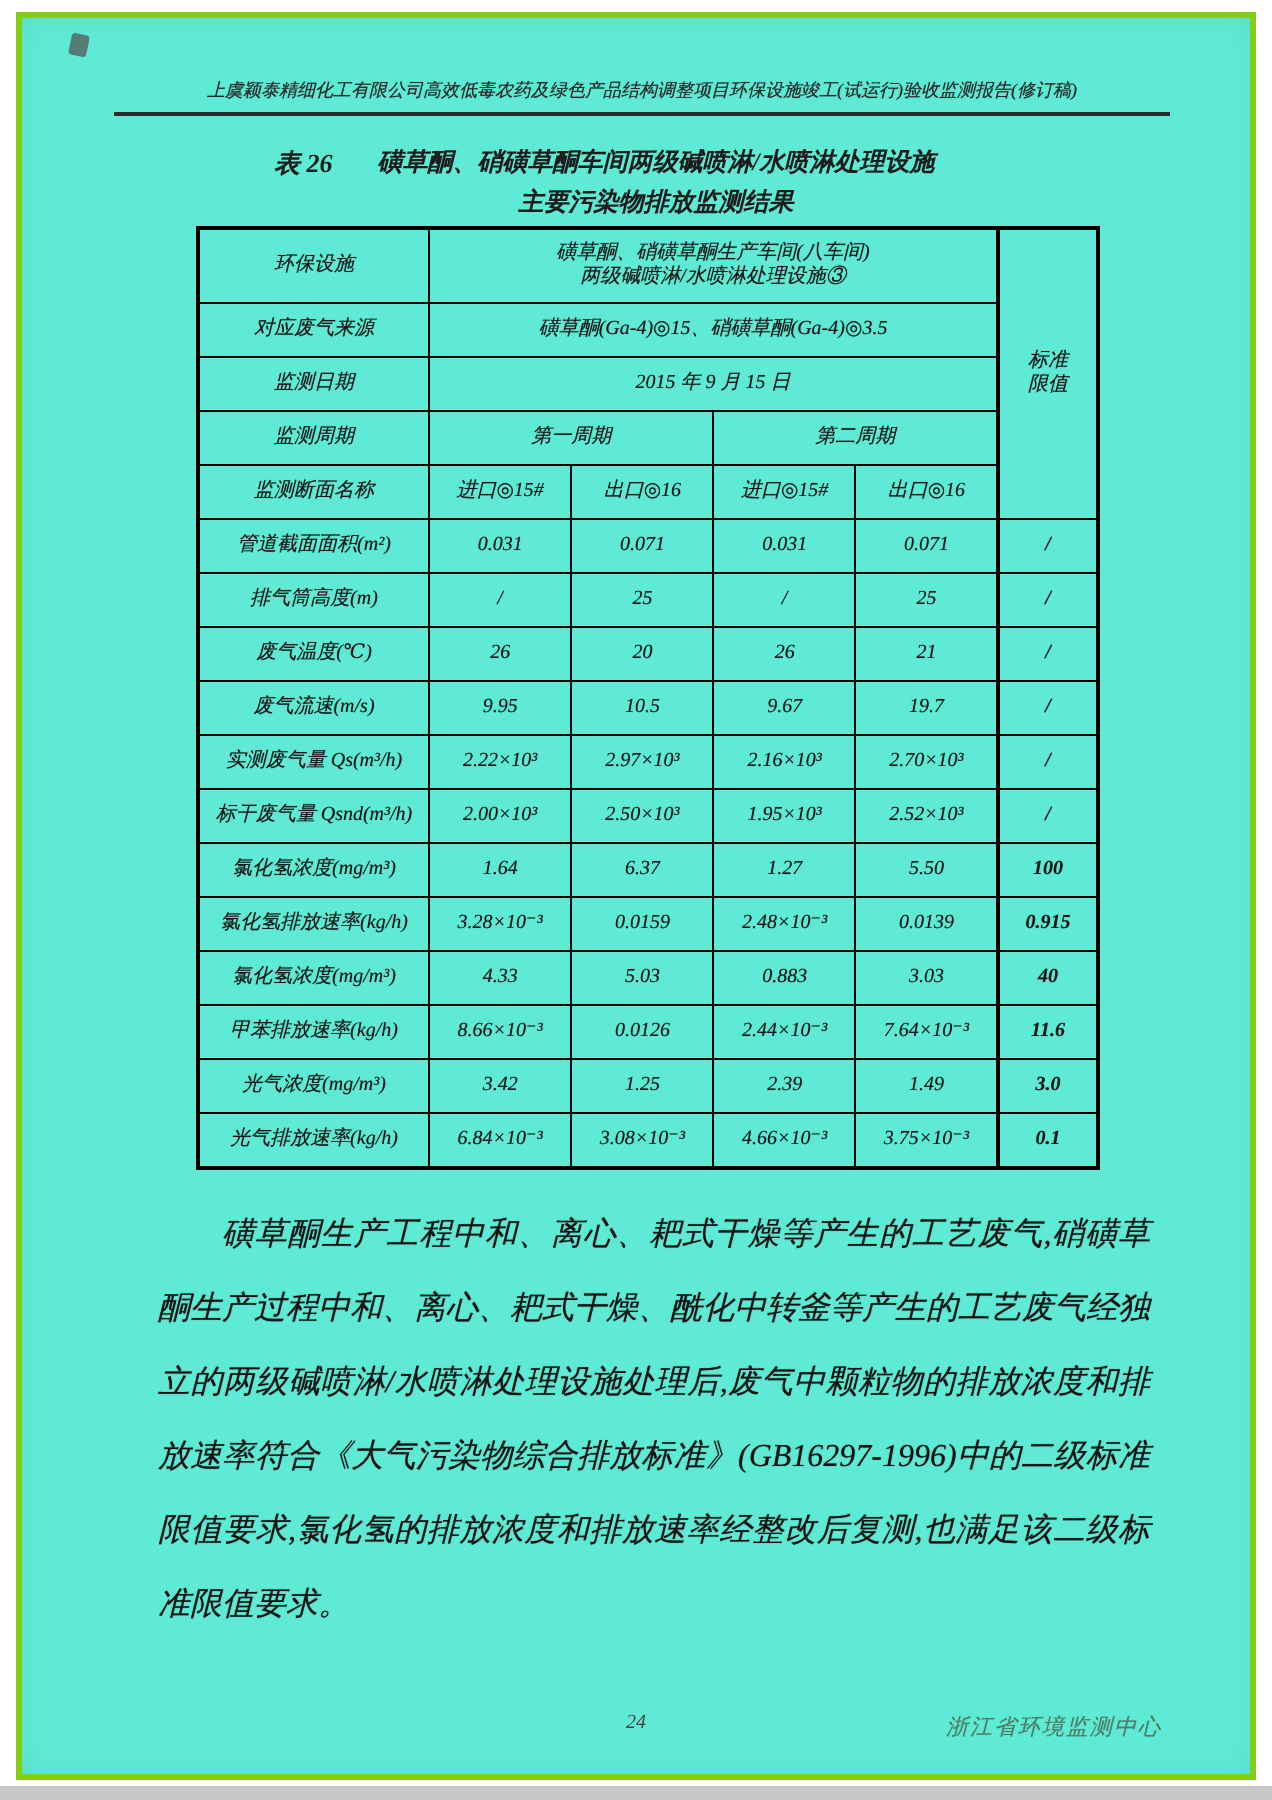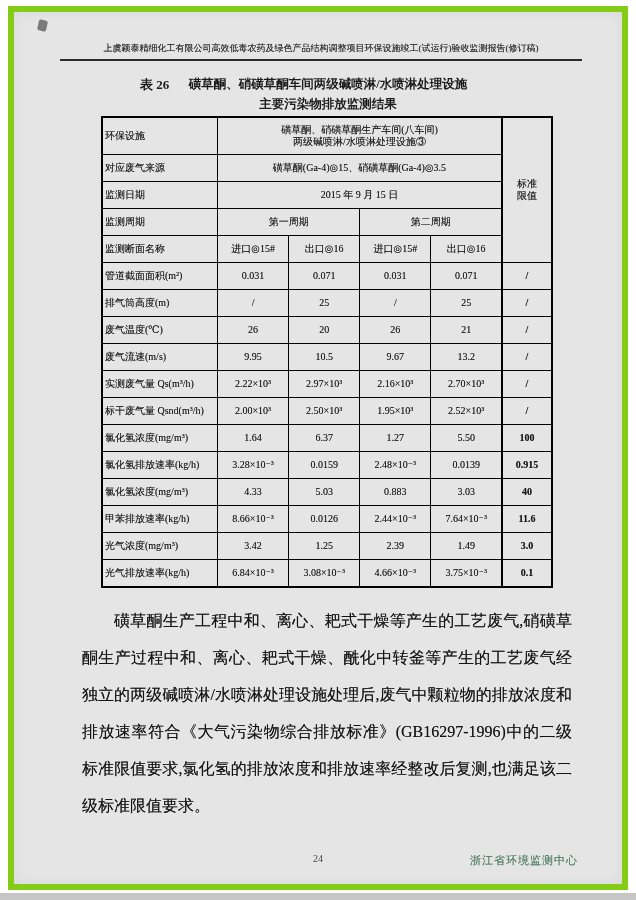--- a/index.html
+++ b/index.html
@@ -5,23 +5,24 @@
   html,body{margin:0;padding:0;}
   body{
     width:636px;height:900px;position:relative;
     background:#ffffff;
     font-family:"Liberation Serif","DejaVu Serif",serif;
     color:#1c1c1c;
     overflow:hidden;
   }
   .page{
     position:absolute;inset:6px 8px 10px 8px;
-    background:#e5e5e5;
-    border:6px solid #84cc16;
+    background:#5eead4;
+    border:3px solid #84cc16;
     box-shadow:inset 0 0 14px rgba(0,0,0,0.05);
+    font-style:italic;
   }
   .bottom-band{
     position:absolute;left:0;right:0;bottom:0;height:7px;
     background:#c6c6c6;
   }
   .artifact{
     position:absolute;left:24px;top:8px;width:9px;height:11px;
     background:#555;opacity:.75;transform:rotate(12deg);
     border-radius:2px;
   }
@@ -55,21 +56,21 @@
     text-shadow:0 0 .4px rgba(0,0,0,.45);
   }
   table.mon td{
     border:1px solid #000;
     text-align:center;vertical-align:middle;
     padding:1px 2px;
     height:24px;
     overflow:hidden;
   }
   table.mon{border:2px solid #000;}
-  table.mon td.lbl{width:110px;text-align:left;}
+  table.mon td.lbl{width:110px;text-align:center;}
   table.mon td.limcol{border-left:2px solid #000;width:44px;}
   table.mon td.lim{border-left:2px solid #000;font-weight:bold;width:44px;}
   table.mon tr.tall td{height:34px;}
   table.mon tr.h26 td{height:24px;}
   .note{
     position:absolute;left:88px;right:88px;top:540px;
     font-size:9.5px;line-height:15px;color:#222;
     text-shadow:0 0 .4px rgba(0,0,0,.4);
   }
   .bodytext{
@@ -161,21 +162,21 @@
       <td>20</td>
       <td>26</td>
       <td>21</td>
       <td class="lim">/</td>
     </tr>
     <tr>
       <td class="lbl">废气流速(m/s)</td>
       <td>9.95</td>
       <td>10.5</td>
       <td>9.67</td>
-      <td>13.2</td>
+      <td>19.7</td>
       <td class="lim">/</td>
     </tr>
     <tr>
       <td class="lbl">实测废气量 Qs(m³/h)</td>
       <td>2.22×10³</td>
       <td>2.97×10³</td>
       <td>2.16×10³</td>
       <td>2.70×10³</td>
       <td class="lim">/</td>
     </tr>

